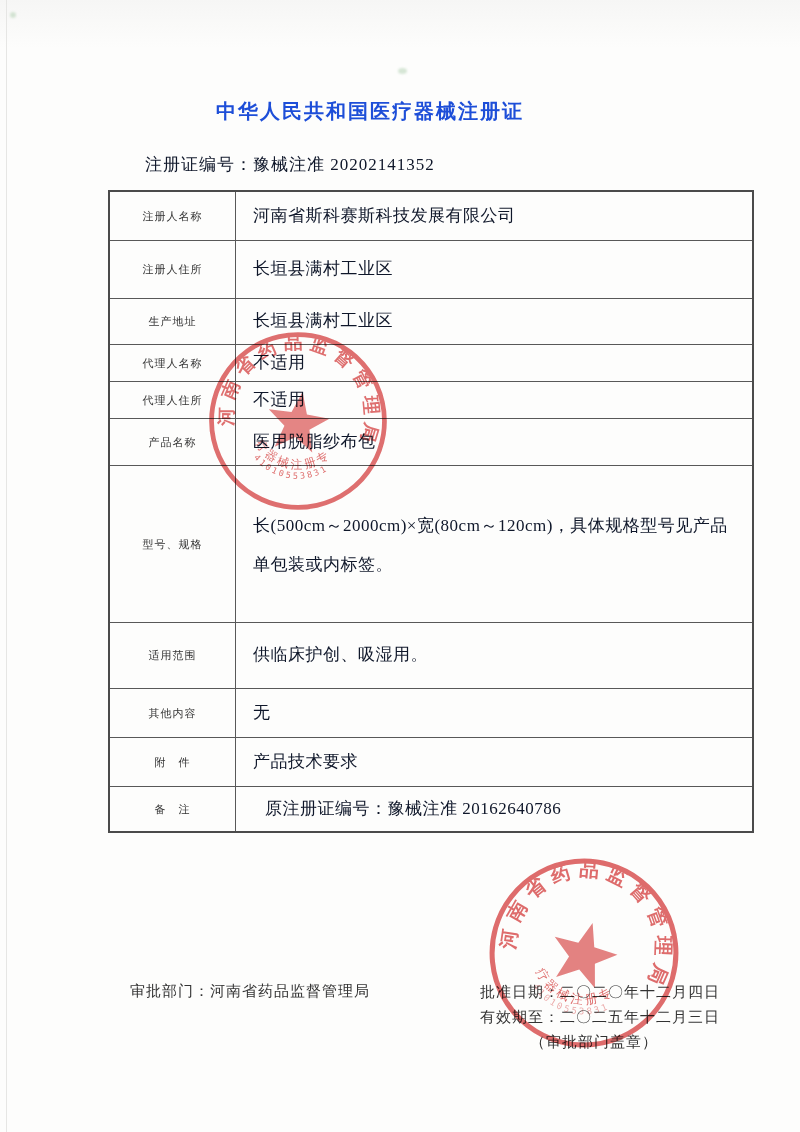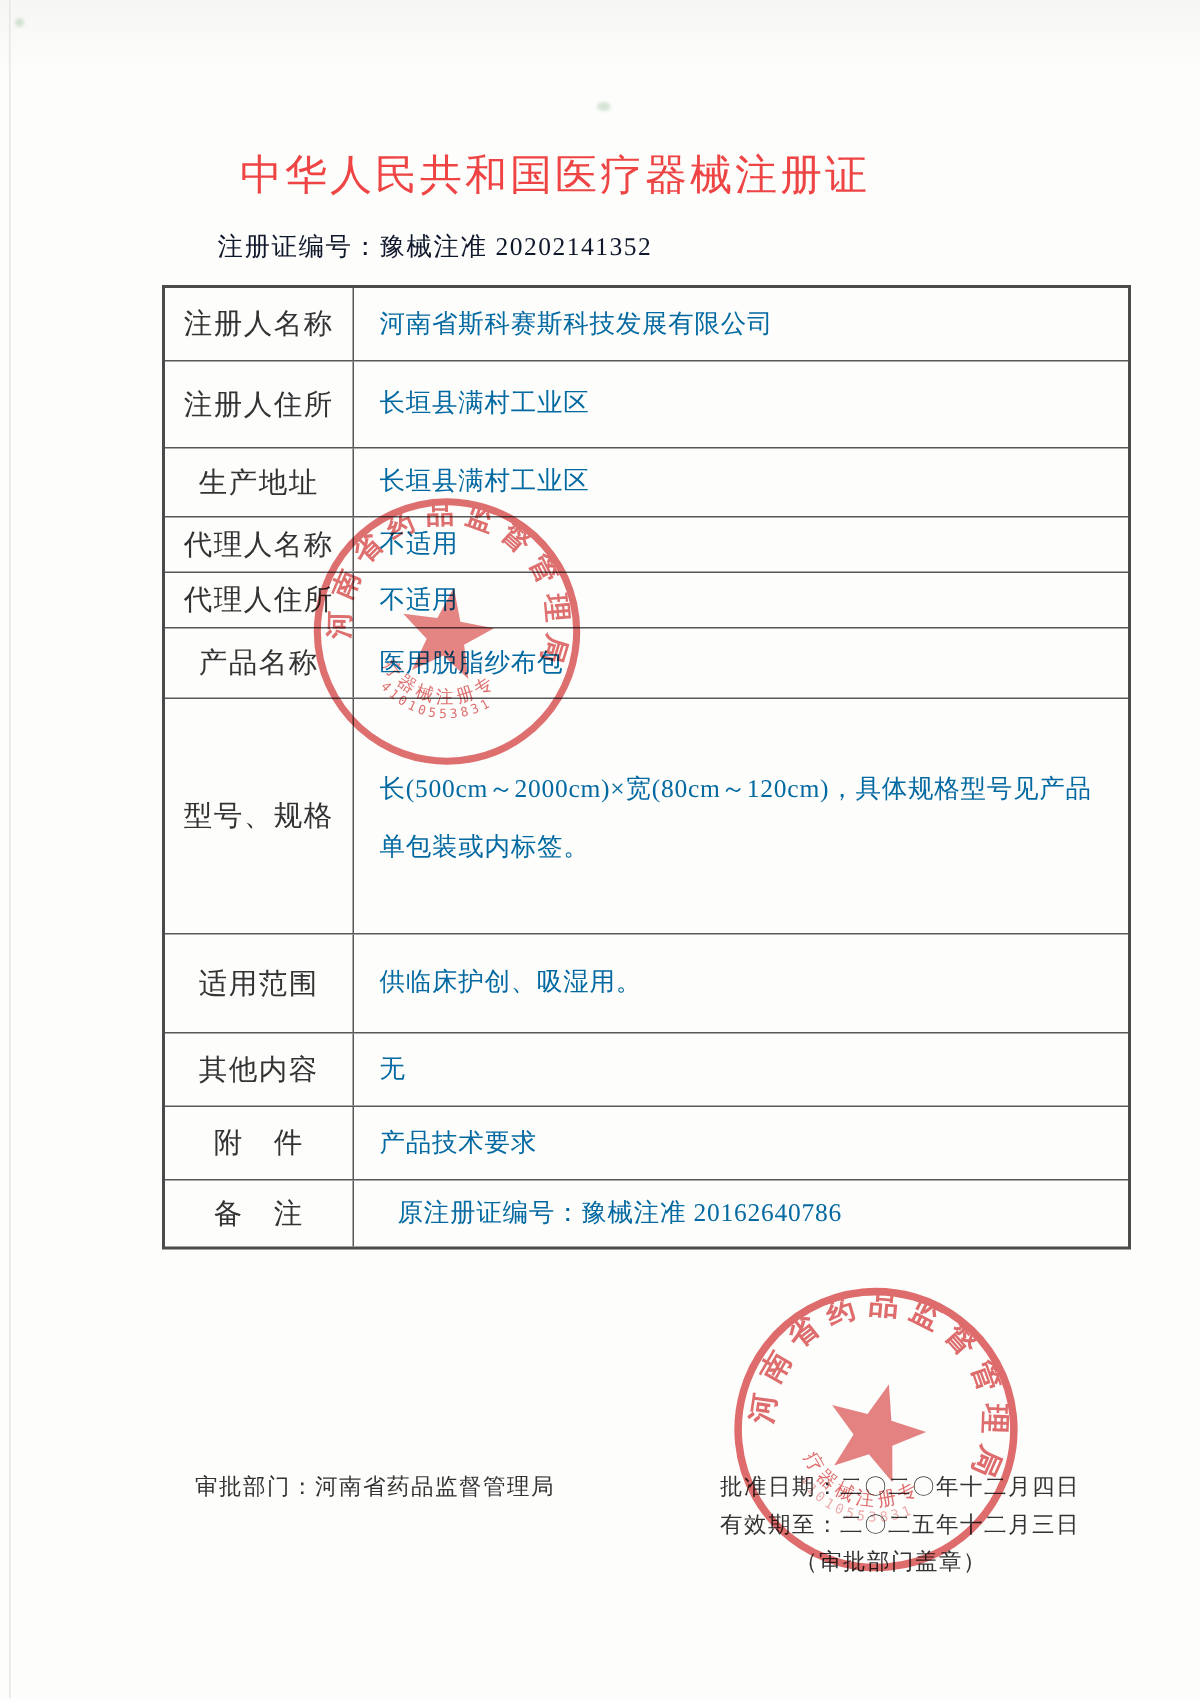--- a/index.html
+++ b/index.html
@@ -12,40 +12,40 @@
   
   .scan-top{position:absolute;left:0;top:0;width:800px;height:60px;
     background:linear-gradient(180deg,#f6f6f5 0%,rgba(253,253,252,0) 80%);}
   .scan-edge{position:absolute;left:6px;top:0;width:1px;height:1132px;background:#e6e6e4;}
   .speck{position:absolute;border-radius:50%;filter:blur(1px);opacity:.45;background:#a6c9a6;}
   .speck1{left:10px;top:12px;width:6px;height:6px;}
   .speck2{left:398px;top:68px;width:9px;height:6px;}
 
   .title{
     position:absolute;left:0;top:98px;width:740px;text-align:center;
-    font-size:28px;font-weight:normal;color:#ef4444;letter-spacing:2px;
+    font-size:20px;font-weight:bold;color:#1d4ed8;letter-spacing:2px;
   }
   .certline{
     position:absolute;left:145px;top:153px;font-size:17px;color:#0f172a;letter-spacing:1px;
   }
 
   .table{
     position:absolute;left:108px;top:190px;width:646px;
     border:2px solid #4b4b4b;box-sizing:border-box;background:transparent;
   }
   .trow{display:flex;border-bottom:1px solid #585858;}
   .trow:last-child{border-bottom:none;gap:12px;}
   .tlabel{
     width:125px;flex:0 0 125px;border-right:1px solid #585858;
     display:flex;align-items:center;justify-content:center;
-    font-size:19px;letter-spacing:1px;color:#333;text-align:left;
+    font-size:11px;letter-spacing:1px;color:#333;text-align:left;
   }
   .tvalue{
     flex:1;display:flex;align-items:center;
-    padding:6px 14px 6px 17px;font-size:17px;color:#0369a1;letter-spacing:.5px;
+    padding:6px 14px 6px 17px;font-size:17px;color:#0f172a;letter-spacing:.5px;
     line-height:1.55;
   }
   .tvalue.tall{line-height:2.3;}
 
   .footer{position:absolute;left:0;top:980px;width:800px;font-size:15px;color:#333;}
   .f-left{position:absolute;left:130px;top:2px;letter-spacing:1px;}
   .f-right{position:absolute;left:480px;top:0;width:240px;line-height:25px;letter-spacing:1px;}
   .f-seal-note{text-align:center;padding-right:12px;letter-spacing:1px;}
 
   .stamp{position:absolute;mix-blend-mode:multiply;opacity:.78;pointer-events:none;}

